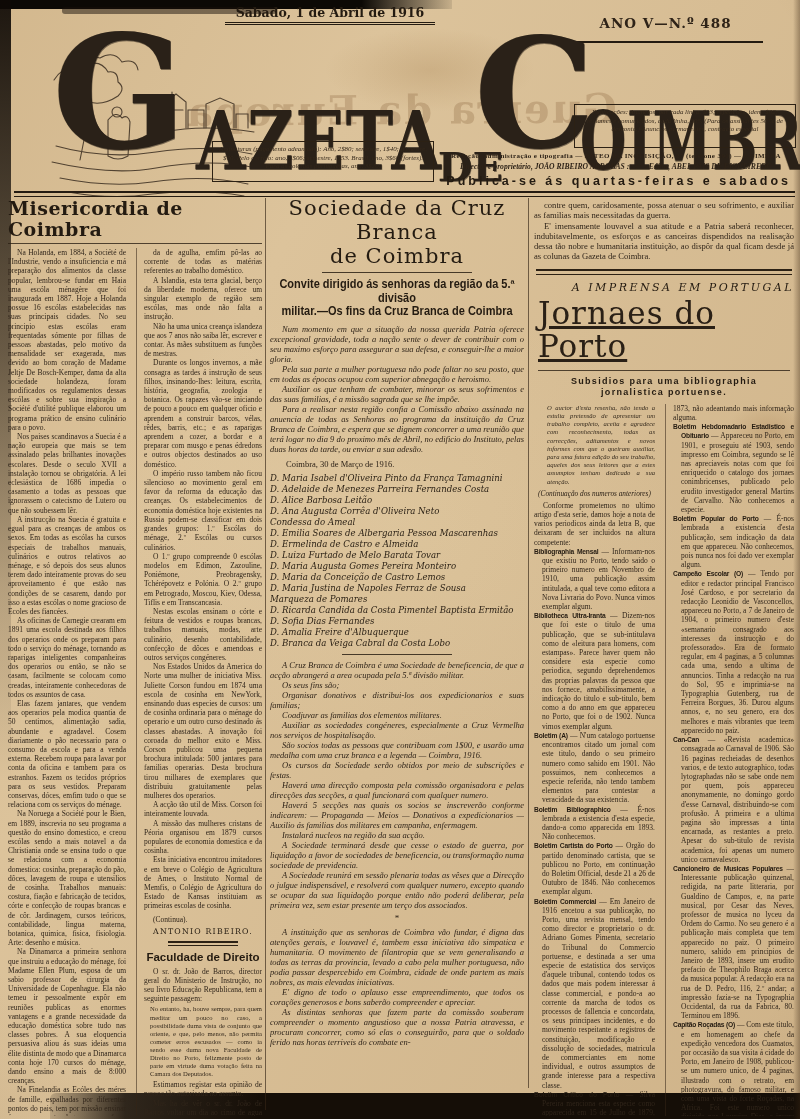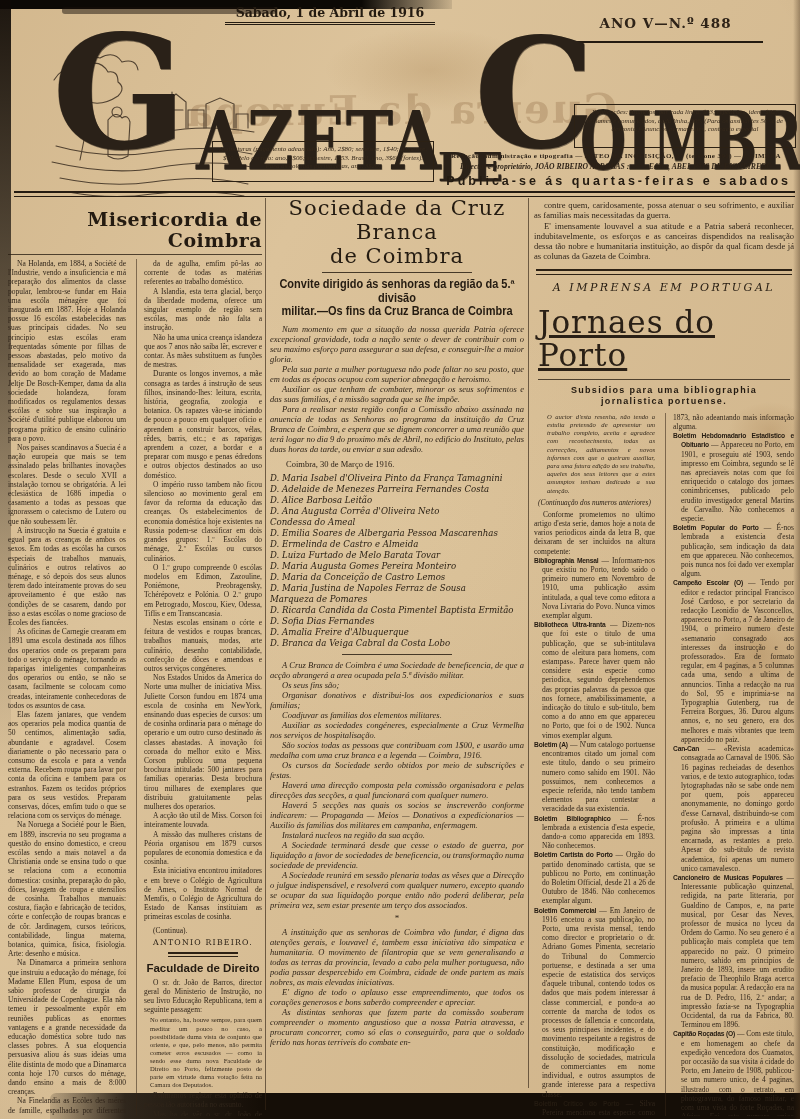--- a/index.html
+++ b/index.html
@@ -42,40 +42,40 @@
   
   .vrule{position:absolute;width:1px;background:rgba(52,37,21,.65);}
   .col{position:absolute;overflow:hidden;}
   .col-a{left:8px;top:198px;width:254px;height:918px;}
   .col-b{left:270px;top:196px;width:254px;height:922px;}
   .col-c{left:534px;top:200px;width:260px;height:916px;}
   .subcols{display:flex;align-items:flex-start;}
   .subcol{width:121px;}
   .subcol + .subcol{border-left:1px solid rgba(52,37,21,.55);padding-left:7px;margin-left:10px;width:121px;}
 
-  .a-head{font:bold 19px/21px "DejaVu Serif",serif;text-align:right;color:#241b11;letter-spacing:.5px;border-bottom:1px solid rgba(44,33,20,.8);padding-bottom:3px;margin-bottom:4px;margin-top:11px;}
+  .a-head{font:bold 19px/21px "DejaVu Serif",serif;text-align:left;color:#241b11;letter-spacing:.5px;border-bottom:1px solid rgba(44,33,20,.8);padding-bottom:3px;margin-bottom:4px;}
   .bp{margin:0;text-align:justify;text-indent:9px;font-size:7.5px;line-height:9.2px;color:#30251a;}
   .continua{text-indent:9px;margin:4px 0 2px;font-size:7.5px;}
   .sig{text-align:center;font:7.8px "DejaVu Serif",serif;letter-spacing:1.2px;margin:3px 0 2px;color:#241b11;}
   .fancy-div{width:70px;margin:5px auto;border-top:2px solid #2c2114;border-bottom:1px solid #2c2114;height:2px;}
   .fac-head{font:bold 11.5px/13px "Liberation Sans",sans-serif;text-align:center;margin:4px 0 3px;color:#241b11;}
   .quote{font-size:6.6px;line-height:8.1px;text-align:justify;margin:2px 0 2px 6px;color:#34291c;}
 
   .cb-title{font:21px/24px "DejaVu Serif",serif;text-align:center;color:#241b11;letter-spacing:1px;}
   .cb-rule{width:150px;border-top:1px solid rgba(44,33,20,.85);margin:4px auto 5px;}
   .cb-sub{font:bold 11px/13px "Liberation Sans",sans-serif;text-align:center;color:#241b11;margin:0 2px 6px;transform:scaleY(1.08);}
   .col-b .bp{font-size:8.5px;line-height:10px;text-indent:12px;font-style:italic;}
   .cb-date{font-size:8.5px;line-height:10px;text-indent:16px;margin:5px 0 4px;}
   .names{list-style:none;margin:2px 0 3px;padding:0;font:italic 8.6px/11px "DejaVu Serif",serif;color:#2c2216;}
   .mid-rule{width:110px;border-top:1px solid rgba(44,33,20,.85);margin:5px auto;}
   .star-sep{text-align:center;font-size:9px;line-height:9px;margin:4px 0;}
 
   .cont-par{margin:0;text-align:justify;text-indent:10px;font-size:8.6px;line-height:10.3px;color:#30251a;}
   .double-rule{border-top:2.2px solid #2c2114;border-bottom:1px solid #2c2114;height:3px;margin:7px 2px 6px;}
-  .imprensa-label{font:italic 11px/13px "DejaVu Serif",serif;letter-spacing:2.5px;text-align:center;color:#241b11;margin:2px 0 12px;}
+  .imprensa-label{font:italic 11px/13px "DejaVu Serif",serif;letter-spacing:2.5px;text-align:right;color:#241b11;margin:2px 0 3px;}
   .jornaes-title{font:400 31px/33px "DejaVu Serif",serif;letter-spacing:1px;color:#2a2016;border-bottom:1.5px solid rgba(44,33,20,.8);padding-bottom:7px;margin:0 4px;text-decoration:underline;}
   .jornaes-sub{font:bold 9px/11px "Liberation Sans",sans-serif;letter-spacing:1.3px;text-align:center;margin:5px 6px 6px;color:#241b11;}
   .note{font:italic 6.6px/8.2px "Liberation Serif",serif;padding-left:13px;text-align:justify;color:#34291c;margin:0 0 3px;}
   .cont-label{font:italic 7.3px/9px "Liberation Serif",serif;text-align:center;margin:2px 0 3px;}
   .entry{font-size:7.5px;line-height:9.2px;margin:0;text-align:justify;padding-left:8px;text-indent:-8px;color:#30251a;}
   .entry .et{font-family:"Liberation Sans",sans-serif;font-weight:bold;font-size:6.7px;letter-spacing:-.2px;color:#241b11;}
 </style>
 </head>
 <body>
 

